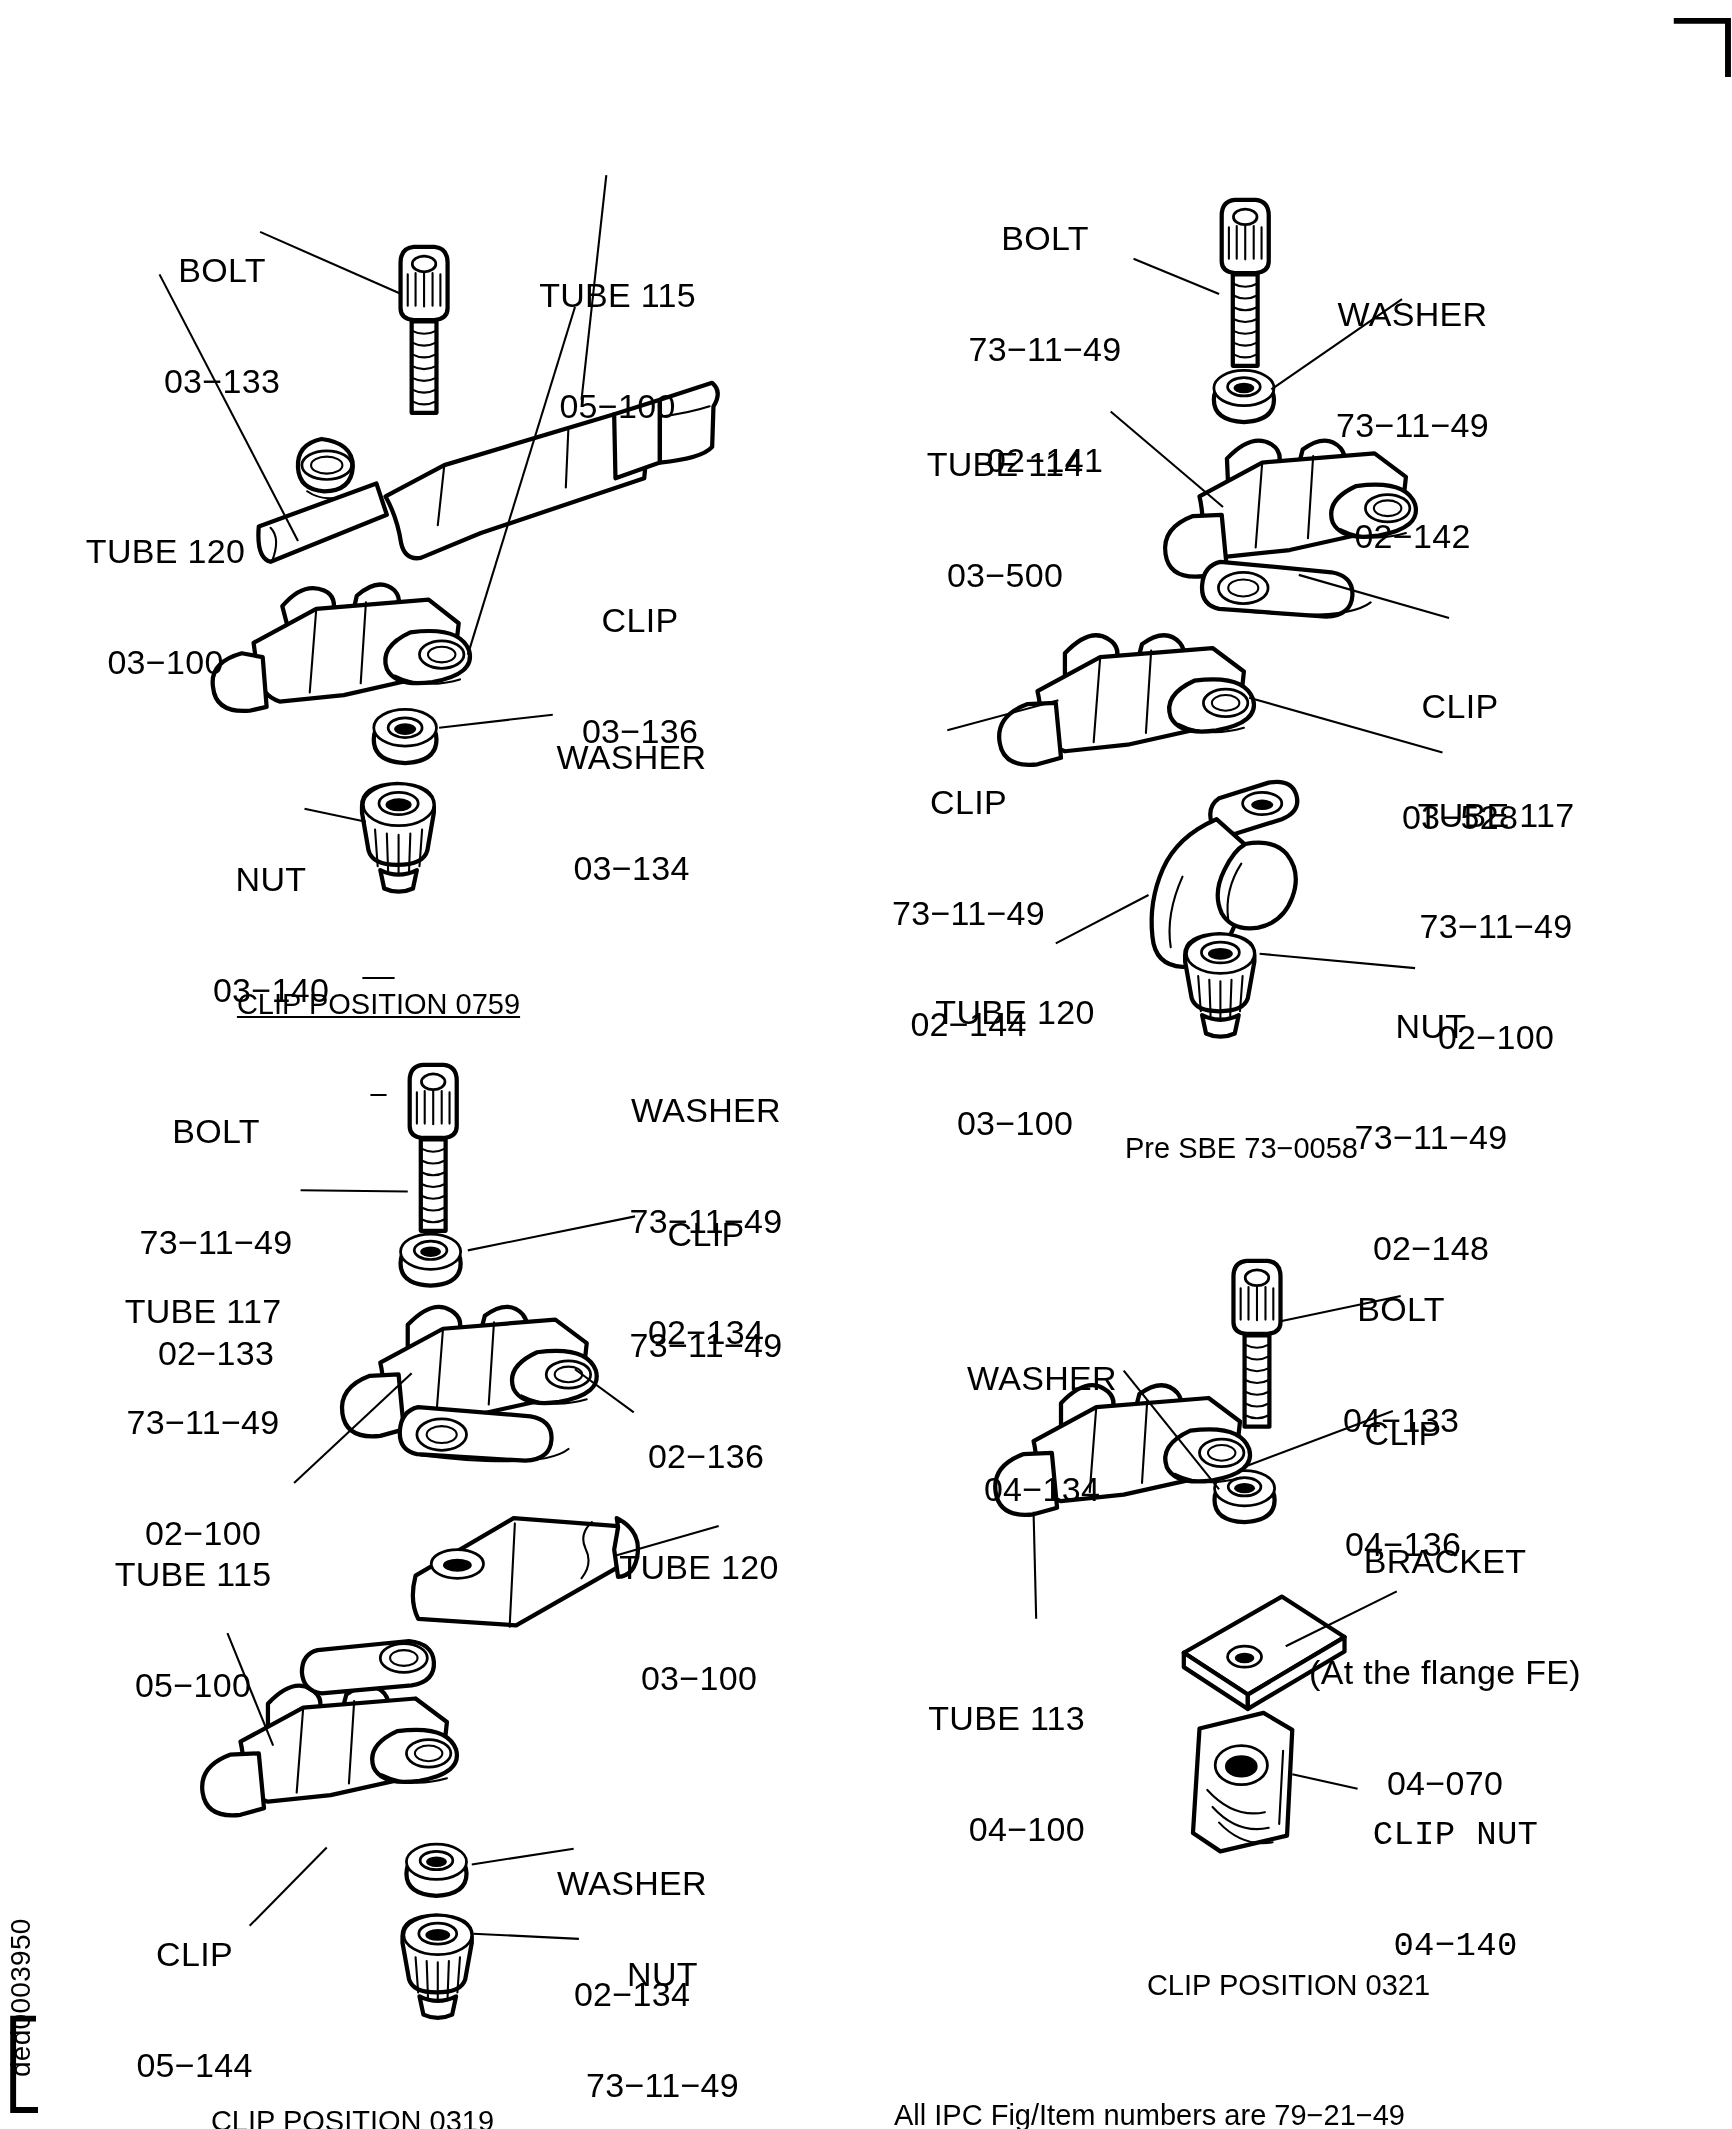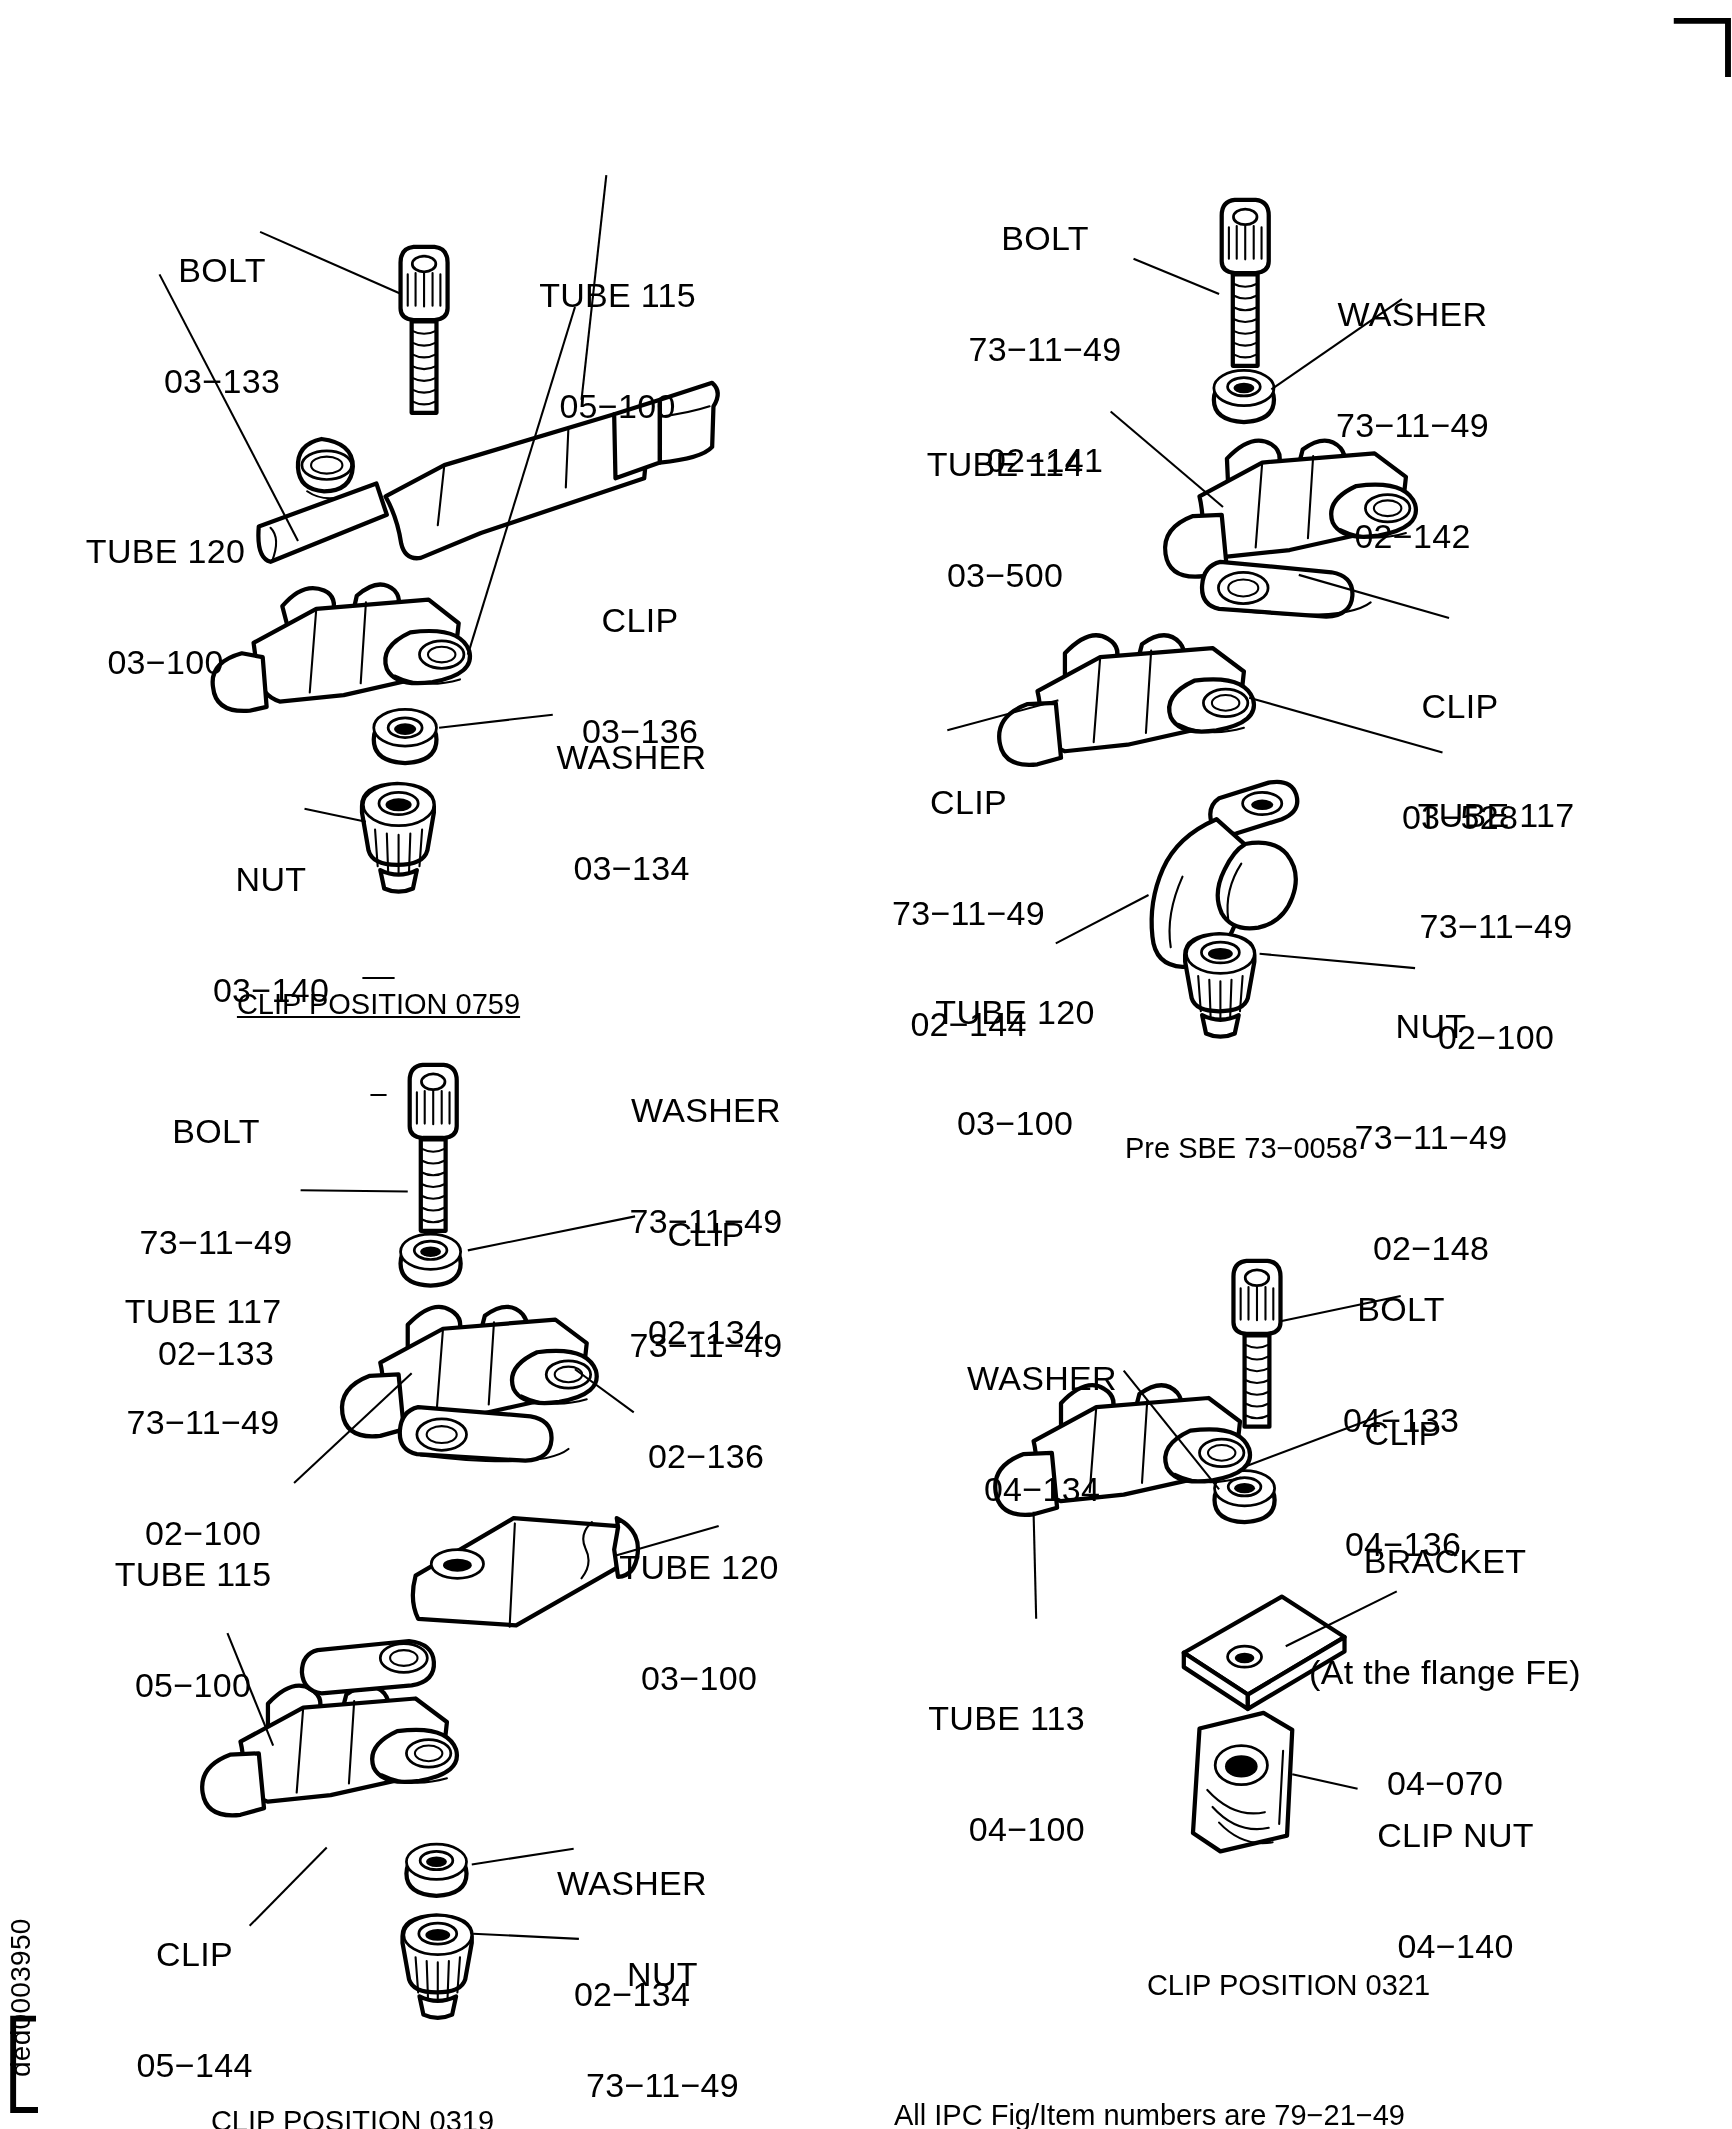--- a/index.html
+++ b/index.html
@@ -508,21 +508,21 @@
     <div>BRACKET</div>
     <div>(At the flange FE)</div>
     <div>04−070</div>
   </div>
 
   <div class="lbl c" style="left:915px; top:1626px; width:170px;text-align:right;">
     <div>TUBE 113</div>
     <div>04−100</div>
   </div>
 
-  <div class="lbl c" style="left:1364px; top:1743px; width:183px;">
+  <div class="lbl c" style="left:1364px; top:1743px; width:183px;font-family:Liberation Mono, monospace;">
     <div>CLIP NUT</div>
     <div>04−140</div>
   </div>
 
   <div class="cap" style="left:1060px; top:1888px; width:457px;">
     <div>CLIP POSITION 0321</div>
   </div>
 
   <div class="note" style="left:894px; top:2018px; width:686px;">
     <div>All IPC Fig/Item numbers are 79−21−49</div>

